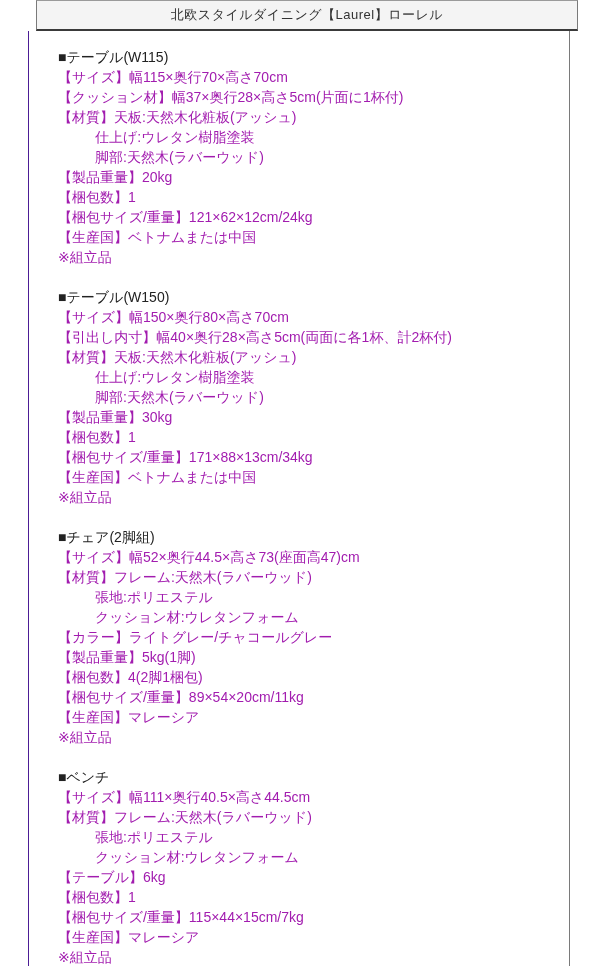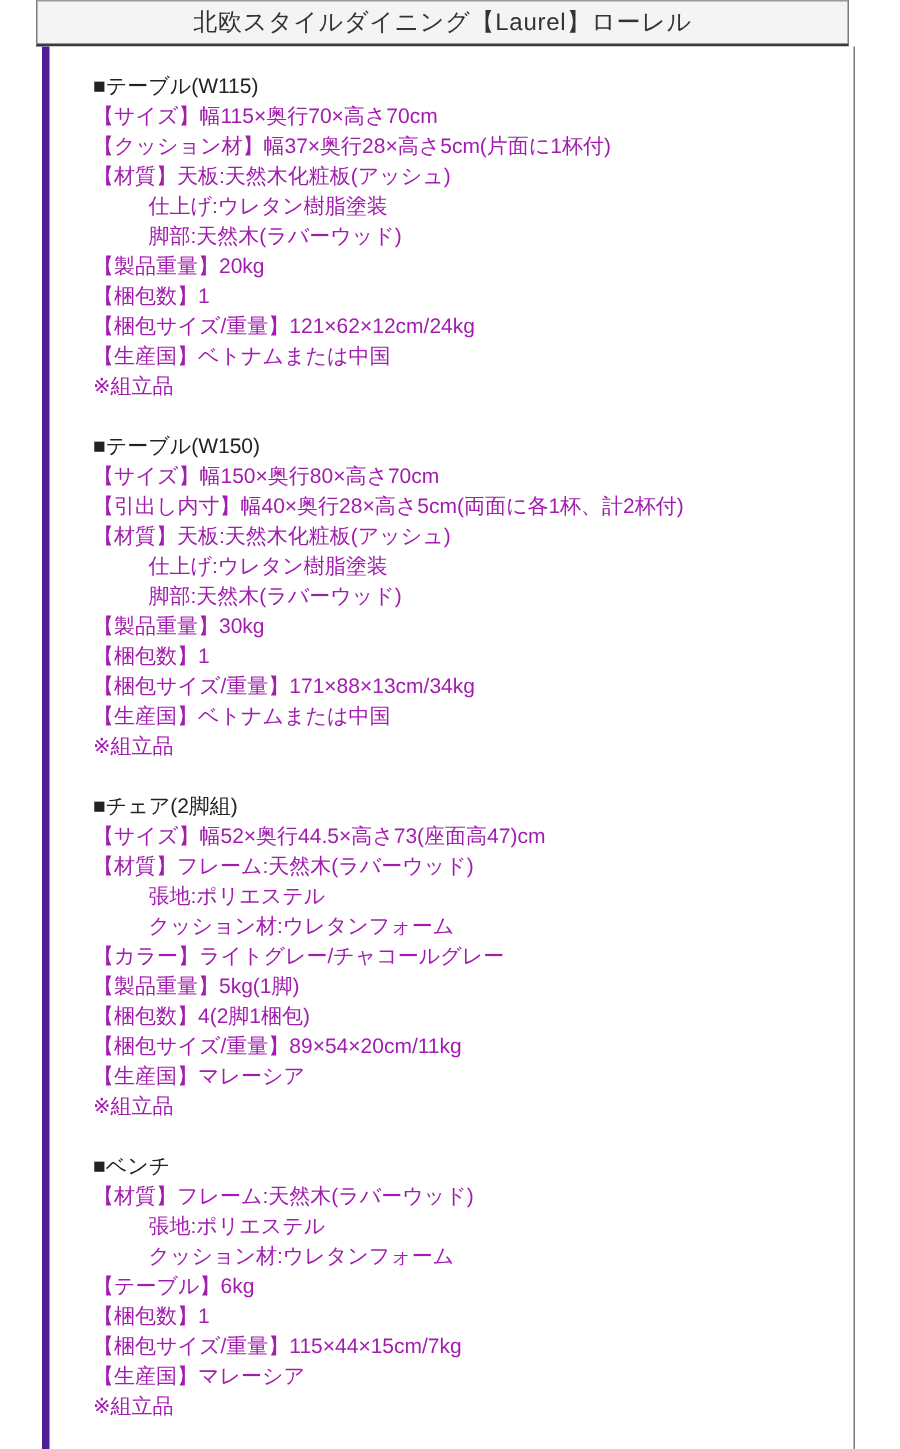--- a/index.html
+++ b/index.html
@@ -6,36 +6,36 @@
   html, body { background: #ffffff; }
   body {
     width: 600px; height: 966px;
     font-family: "Liberation Sans", "DejaVu Sans", sans-serif;
     color: #2e2e2e;
     overflow: hidden;
   }
   .page { position: relative; width: 600px; height: 966px; background: #fff; }
 
   .titlebar {
-    position: absolute; left: 24px; top: 0;
+    position: absolute; left: 36px; top: 0;
     width: 542px; height: 31px;
     background: #f4f4f4;
     border-top: 1px solid #9a9a9a;
     border-left: 1px solid #7a7a7a;
     border-right: 1px solid #7a7a7a;
     border-bottom: 2px solid #3a3a3a;
     display: flex; align-items: center; justify-content: center;
-    font-size: 16px; color: #333; letter-spacing: 0.5px;
+    font-size: 13px; color: #333; letter-spacing: 0.5px;
   }
 
   .content {
     position: absolute; left: 28px; top: 31px;
     width: 542px; height: 935px;
     background: #fff;
-    border-left: 5px solid #4c1d95;
+    border-left: 1px solid #4c1d95;
     border-right: 1px solid #7a7a7a;
     padding: 16px 14px 0 29px;
     overflow: hidden;
   }
 
   .section { margin-bottom: 20px; }
   .line {
     font-size: 14px; line-height: 20px;
     color: #a21caf; white-space: nowrap;
   }
@@ -85,20 +85,21 @@
         <div class="line indent">クッション材:ウレタンフォーム</div>
         <div class="line">【カラー】ライトグレー/チャコールグレー</div>
         <div class="line">【製品重量】5kg(1脚)</div>
         <div class="line">【梱包数】4(2脚1梱包)</div>
         <div class="line">【梱包サイズ/重量】89×54×20cm/11kg</div>
         <div class="line">【生産国】マレーシア</div>
         <div class="line">※組立品</div>
       </div>
       <div class="section">
         <div class="line section-title">■ベンチ</div>
+        <div class="line">【サイズ】幅111×奥行40.5×高さ44.5cm</div>
         <div class="line">【材質】フレーム:天然木(ラバーウッド)</div>
         <div class="line indent">張地:ポリエステル</div>
         <div class="line indent">クッション材:ウレタンフォーム</div>
         <div class="line">【テーブル】6kg</div>
         <div class="line">【梱包数】1</div>
         <div class="line">【梱包サイズ/重量】115×44×15cm/7kg</div>
         <div class="line">【生産国】マレーシア</div>
         <div class="line">※組立品</div>
       </div>
     </div>

